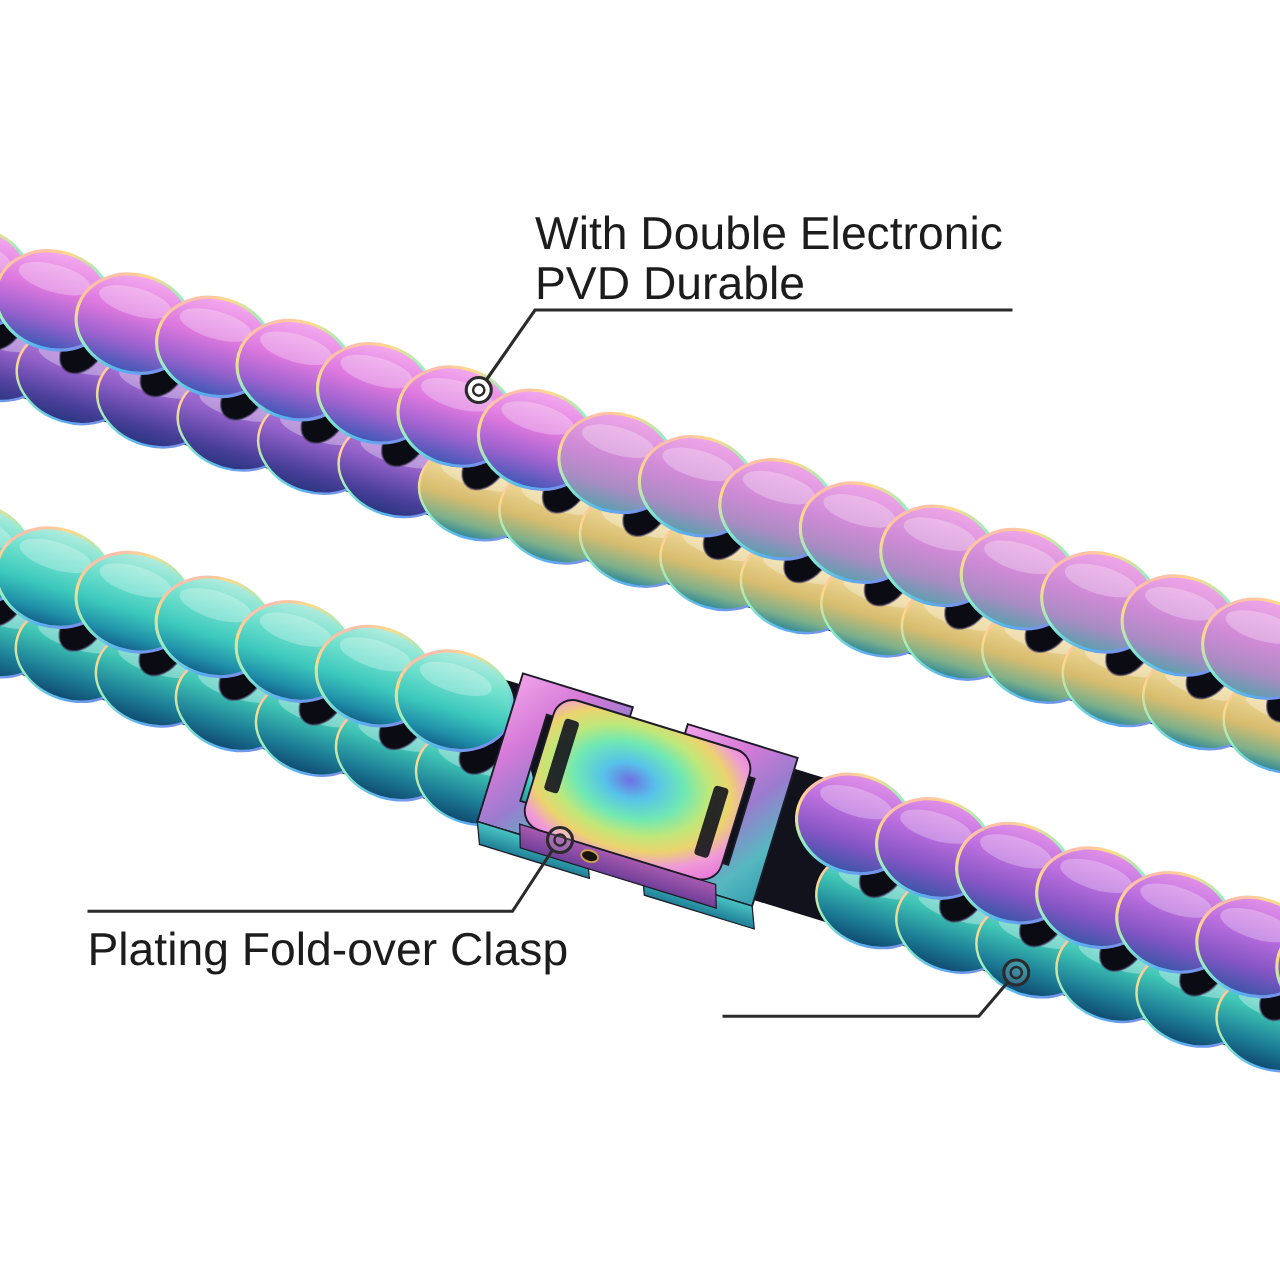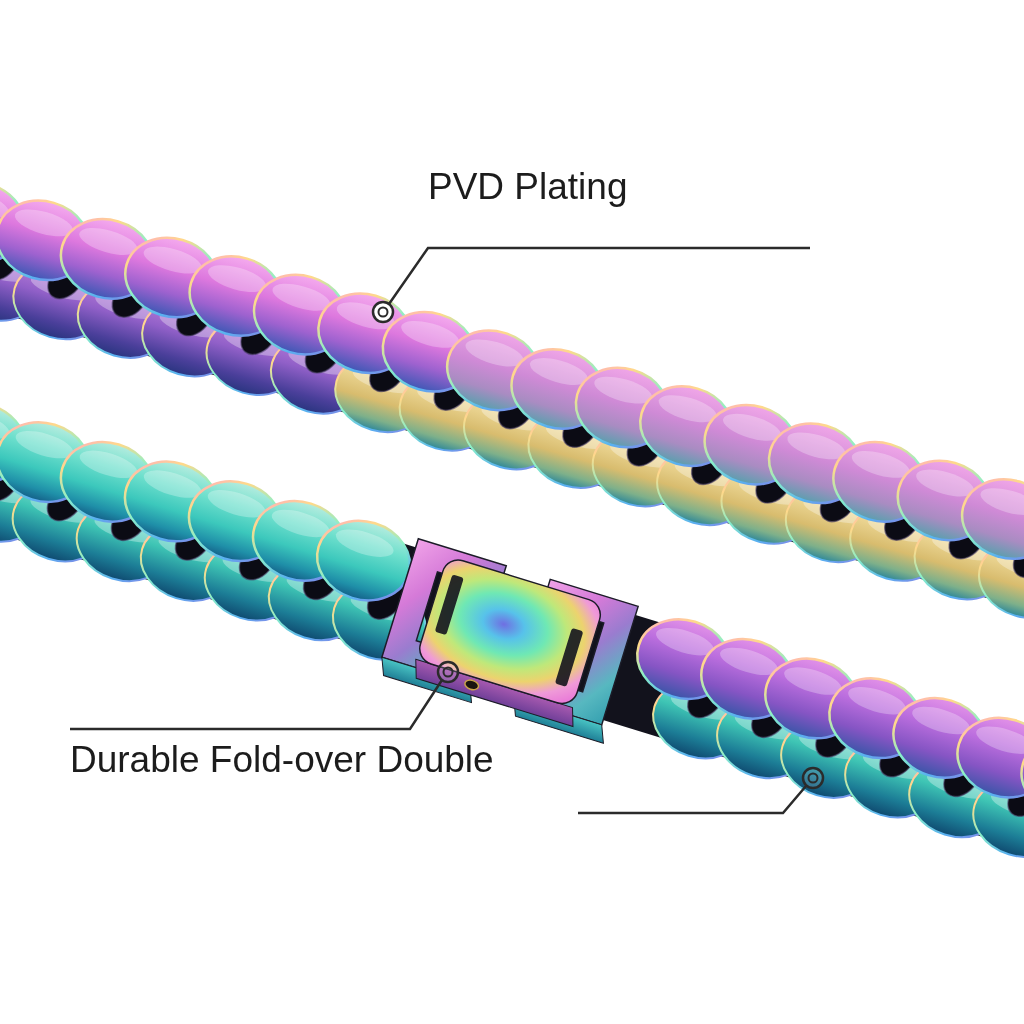--- a/index.html
+++ b/index.html
@@ -234,18 +234,19 @@
       <circle cx="448" cy="672" r="10" fill="#ffffff" fill-opacity="0.15" stroke="#2b2b2b" stroke-width="2.5"></circle>
       <circle cx="448" cy="672" r="4.5" fill="none" stroke="#2b2b2b" stroke-width="2"></circle>
     </g>
     <g>
       <circle cx="813" cy="778" r="10" fill="#ffffff" fill-opacity="0.15" stroke="#2b2b2b" stroke-width="2.5"></circle>
       <circle cx="813" cy="778" r="4.5" fill="none" stroke="#2b2b2b" stroke-width="2"></circle>
     </g>
   </svg>
 
   <div class="label" style="left:428px;top:167px;">
-    <span>PVD Plating</span>
+    <span>With Double Electronic</span>
+    <span>PVD Durable</span>
   </div>
   <div class="label" style="left:70px;top:740px;">
-    <span>Durable Fold-over Double</span>
+    <span>Plating Fold-over Clasp</span>
   </div>
 </div>
 
 </body></html>

